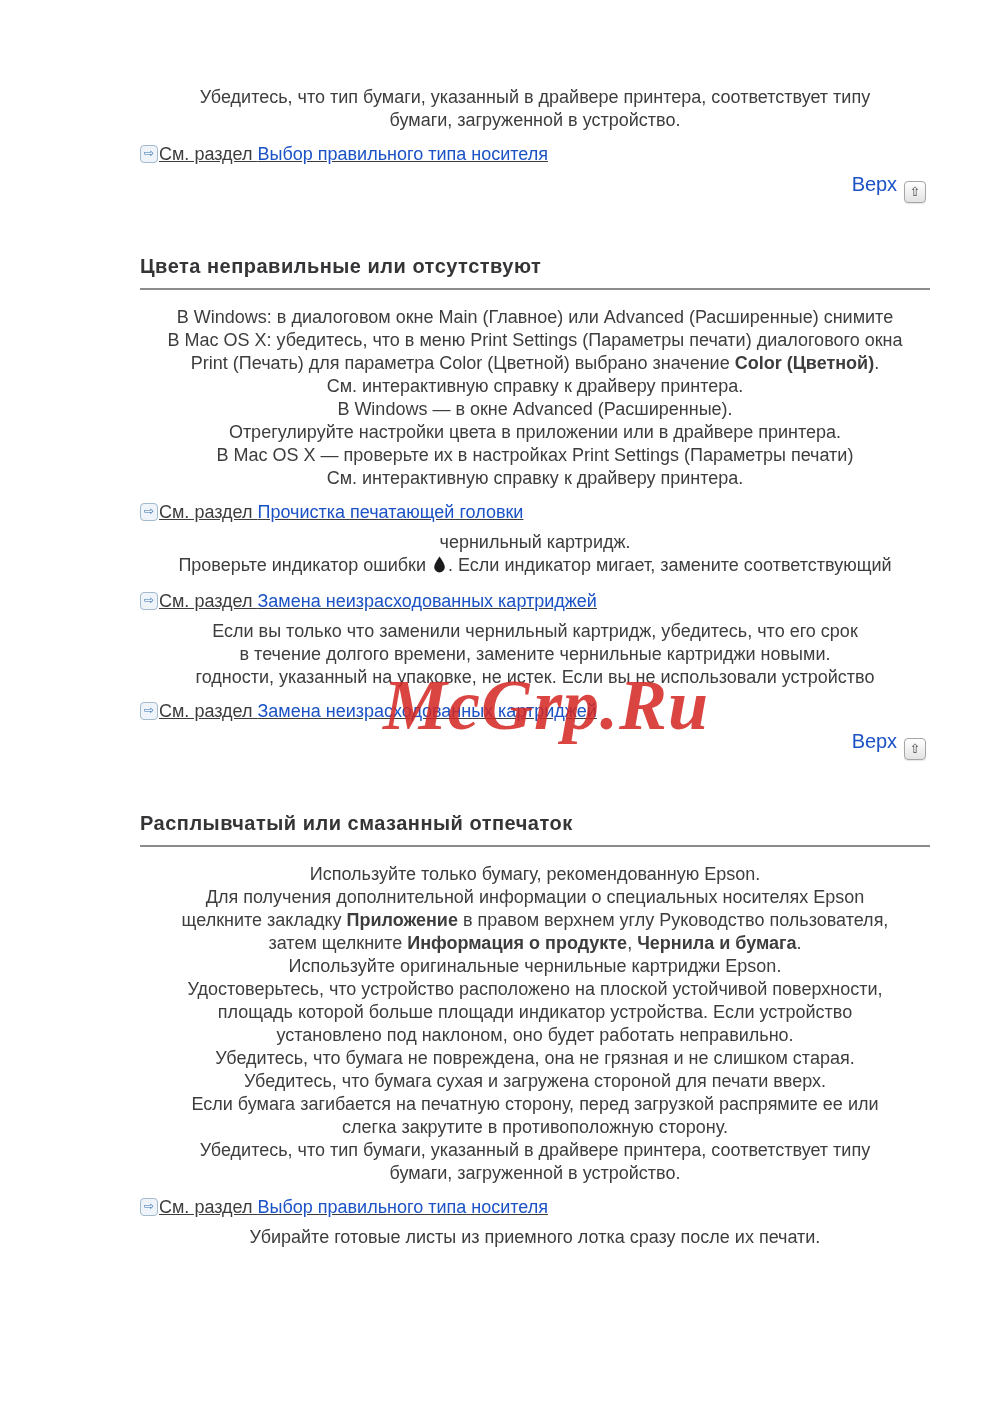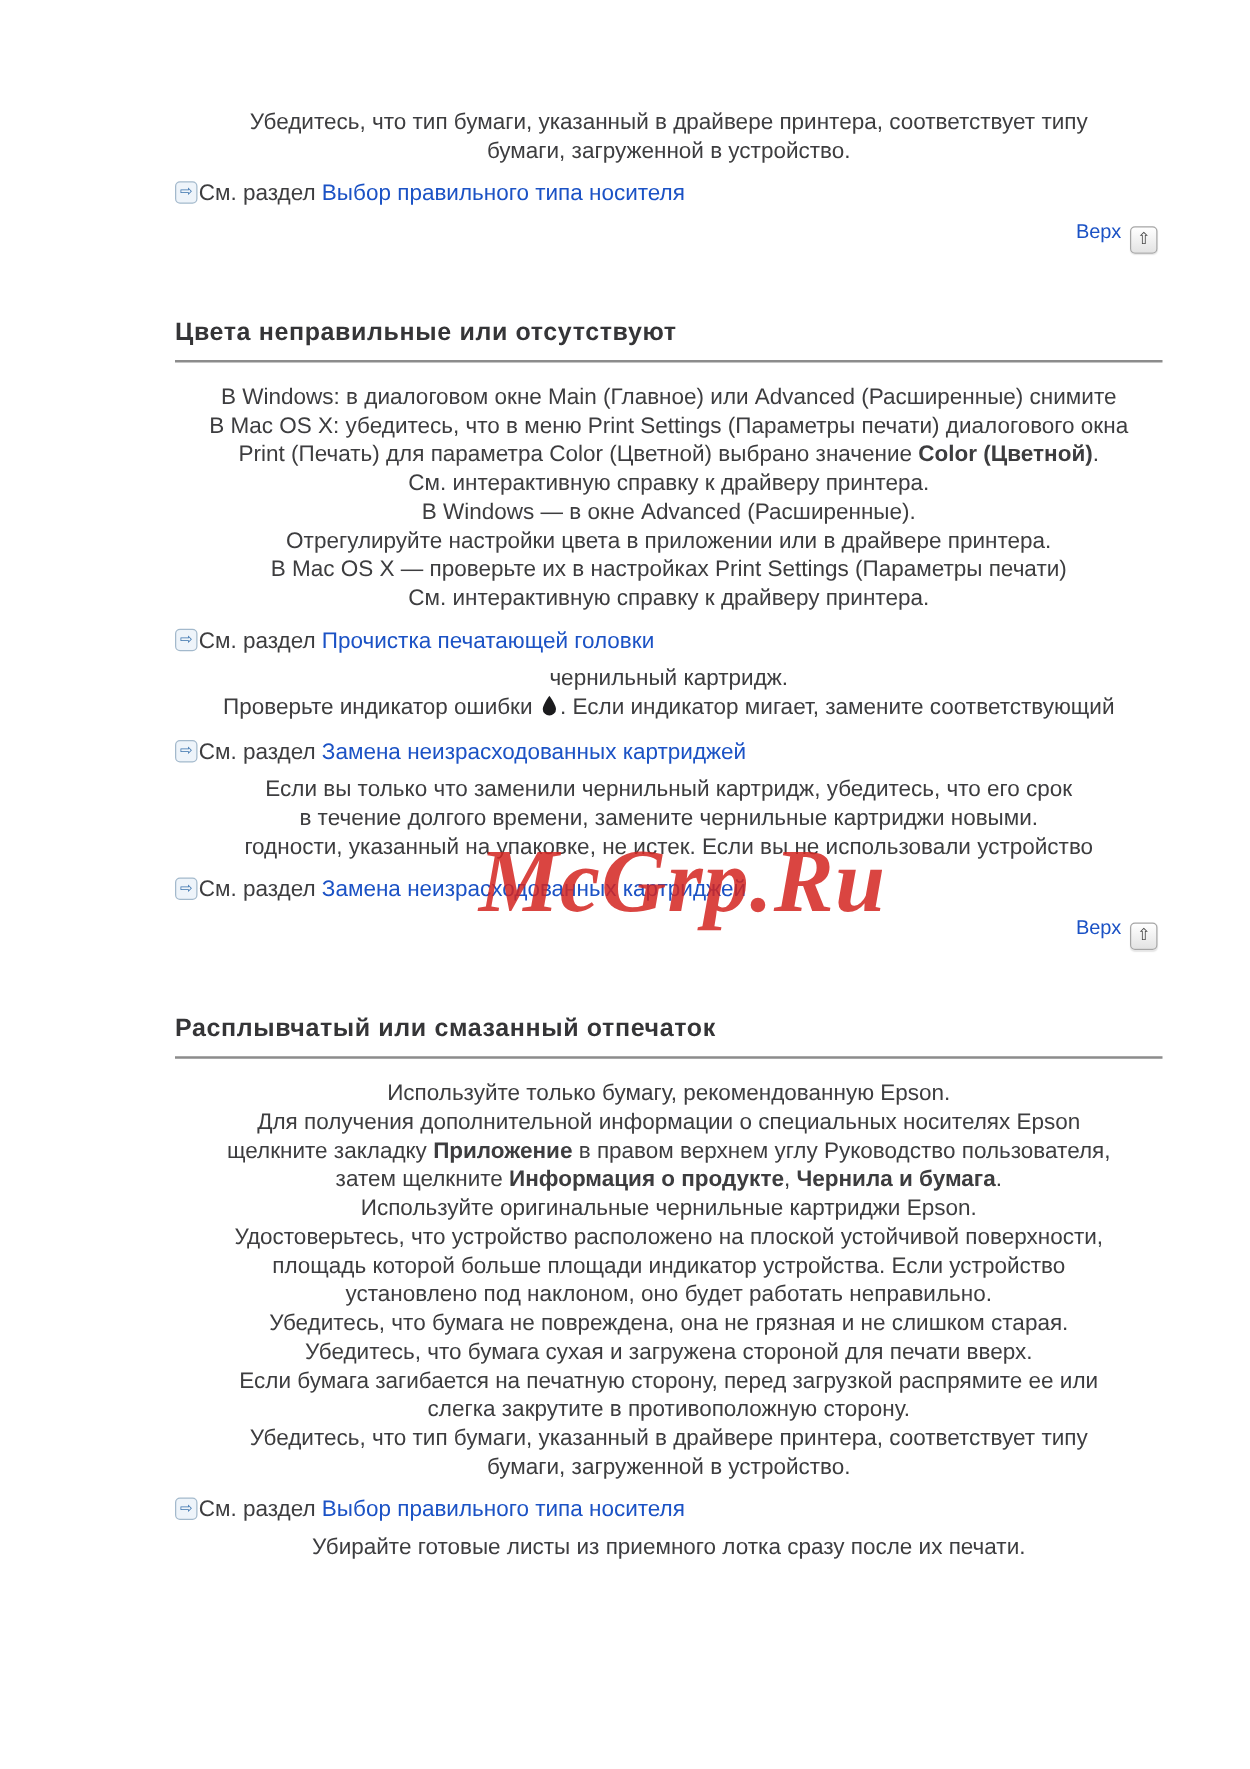--- a/index.html
+++ b/index.html
@@ -31,21 +31,21 @@
     font-size: 20px;
     line-height: 26px;
     font-weight: bold;
     color: var(--heading, #353537);
     margin: 50px 0 0 0;
     padding-bottom: 9px;
     border-bottom: 2px solid var(--rule, #8c8c8c);
     letter-spacing: 0.5px;
   }
 
-  .see-also { margin: 11px 0 7px 0; }
+  .see-also { margin: 11px 0 7px 0; text-decoration: underline; }
   .icon-box {
     display: inline-block;
     width: 16px;
     height: 16px;
     line-height: 15px;
     text-align: center;
     border: 1px solid #a3b9cc;
     border-radius: 4px;
     background: #eef4fa;
     color: #3d74ae;
@@ -62,21 +62,21 @@
   }
 
   .top-row {
     text-align: right;
     margin-top: 7px;
     line-height: 22px;
     padding-right: 4px;
   }
   .top-link {
     color: var(--link, #1b52c5);
-    font-size: 16px;
+    font-size: 20px;
     text-decoration: none;
     cursor: pointer;
   }
   .top-btn {
     display: inline-block;
     width: 20px;
     height: 20px;
     border: 1px solid #a5a5a5;
     border-radius: 4px;
     background: linear-gradient(#ffffff, #e3e3e3);

